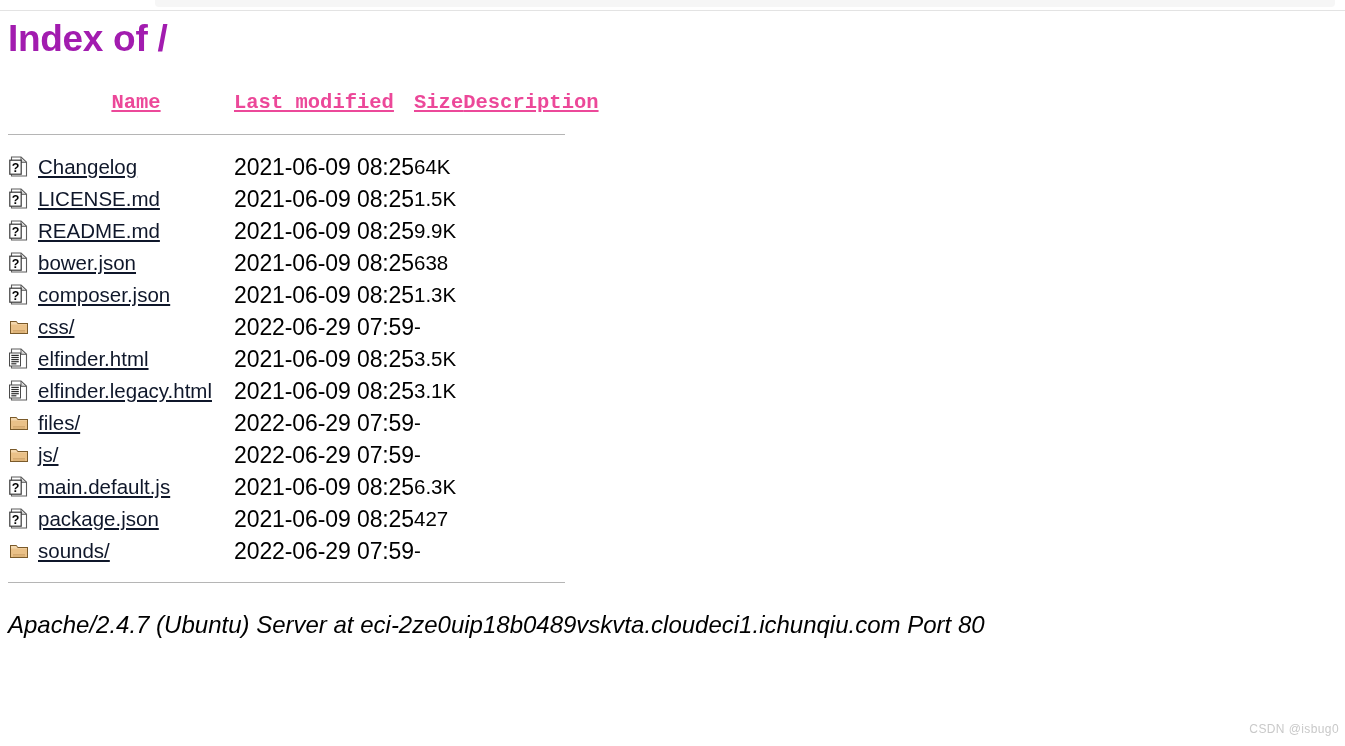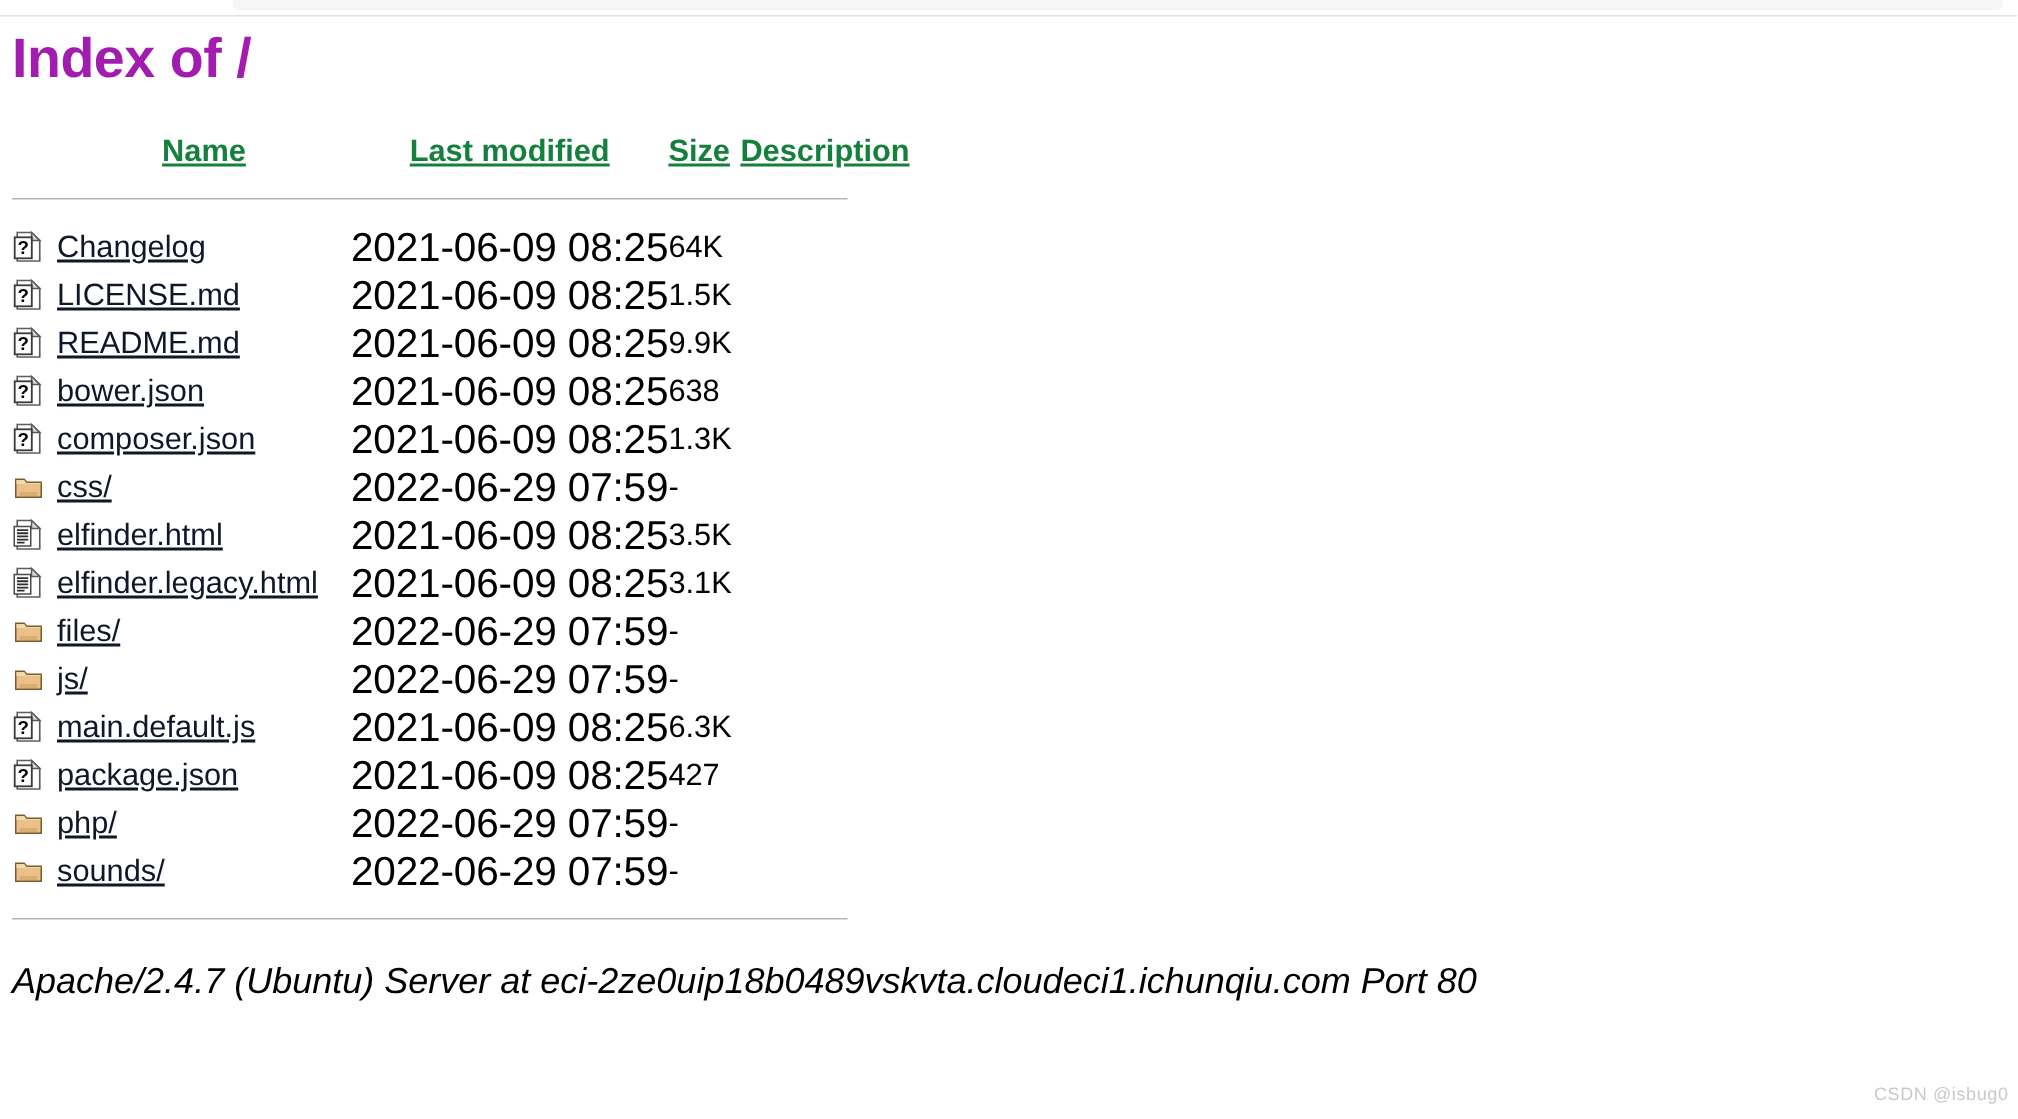--- a/index.html
+++ b/index.html
@@ -87,28 +87,29 @@
 
   
   thead th {
     text-align: left;
     font-weight: normal;
     height: 40px;
     line-height: 40px;
     vertical-align: bottom;
   }
   thead th a.hdr {
-    color: #15803d;
+    color: #ec4899;
     font-weight: bold;
     text-decoration: underline;
     font-size: 20.5px;
     cursor: pointer;
+    font-family: Liberation Mono, monospace;
   }
   th.h-name { text-align: center; padding-right: 18px; }
-  th.h-date { text-align: center; }
+  th.h-date { text-align: left; }
   th.h-size { text-align: left; padding-left: 6px;}
   th.h-desc { text-align: left; padding-left: 3px; margin-top: 26px;}
 
   
   tr.rule-row td {
     height: 13px;
     line-height: 13px;
     padding: 0;
   }
   tr.rule-row hr {
@@ -120,21 +121,21 @@
   }
 
   td.c-name a.fname {
     color: #0f172a;
     text-decoration: underline;
     cursor: pointer;
     font-size: 20.5px;
   }
   td.c-date {
     text-align: left;
-    font-size: 27px;
+    font-size: 23px;
     letter-spacing: -0.1px;
     margin-left: 44px;
   }
   td.c-size {
     text-align: left;
     font-size: 20.5px;
     padding-left: 4px;
   }
   td.c-desc { text-align: left; }
 
@@ -393,35 +394,20 @@
         <tr>
           <td class="c-icon">
             <svg width="22" height="23" viewBox="0 0 22 23" class="icon">
               <path d="M2 6 L2 19 L20 19 L20 8 L10 8 L8.4 6 Z" fill="#7a5a2a"></path>
               <path d="M3 7 L3 18 L19 18 L19 9 L9.6 9 L8 7 Z" fill="#eac188"></path>
               <path d="M3 7 L3 9.6 L19 9.6 L19 9 L9.6 9 L8 7 Z" fill="#f3d7ad"></path>
               <line x1="5" y1="15.6" x2="17" y2="15.6" stroke="#cfa469" stroke-width="0.9"></line>
               <line x1="5" y1="17.0" x2="17" y2="17.0" stroke="#cfa469" stroke-width="0.9"></line>
             </svg>
           </td>
-          <td class="c-name"><a class="fname">php/</a></td>
-          <td class="c-date">2022-06-29 07:59</td>
-          <td class="c-size">-</td>
-          <td class="c-desc"></td>
-        </tr>
-        <tr>
-          <td class="c-icon">
-            <svg width="22" height="23" viewBox="0 0 22 23" class="icon">
-              <path d="M2 6 L2 19 L20 19 L20 8 L10 8 L8.4 6 Z" fill="#7a5a2a"></path>
-              <path d="M3 7 L3 18 L19 18 L19 9 L9.6 9 L8 7 Z" fill="#eac188"></path>
-              <path d="M3 7 L3 9.6 L19 9.6 L19 9 L9.6 9 L8 7 Z" fill="#f3d7ad"></path>
-              <line x1="5" y1="15.6" x2="17" y2="15.6" stroke="#cfa469" stroke-width="0.9"></line>
-              <line x1="5" y1="17.0" x2="17" y2="17.0" stroke="#cfa469" stroke-width="0.9"></line>
-            </svg>
-          </td>
           <td class="c-name"><a class="fname">sounds/</a></td>
           <td class="c-date">2022-06-29 07:59</td>
           <td class="c-size">-</td>
           <td class="c-desc"></td>
         </tr>
       </tbody>
     <tfoot>
       <tr class="rule-row">
         <td colspan="5">
           <hr>

